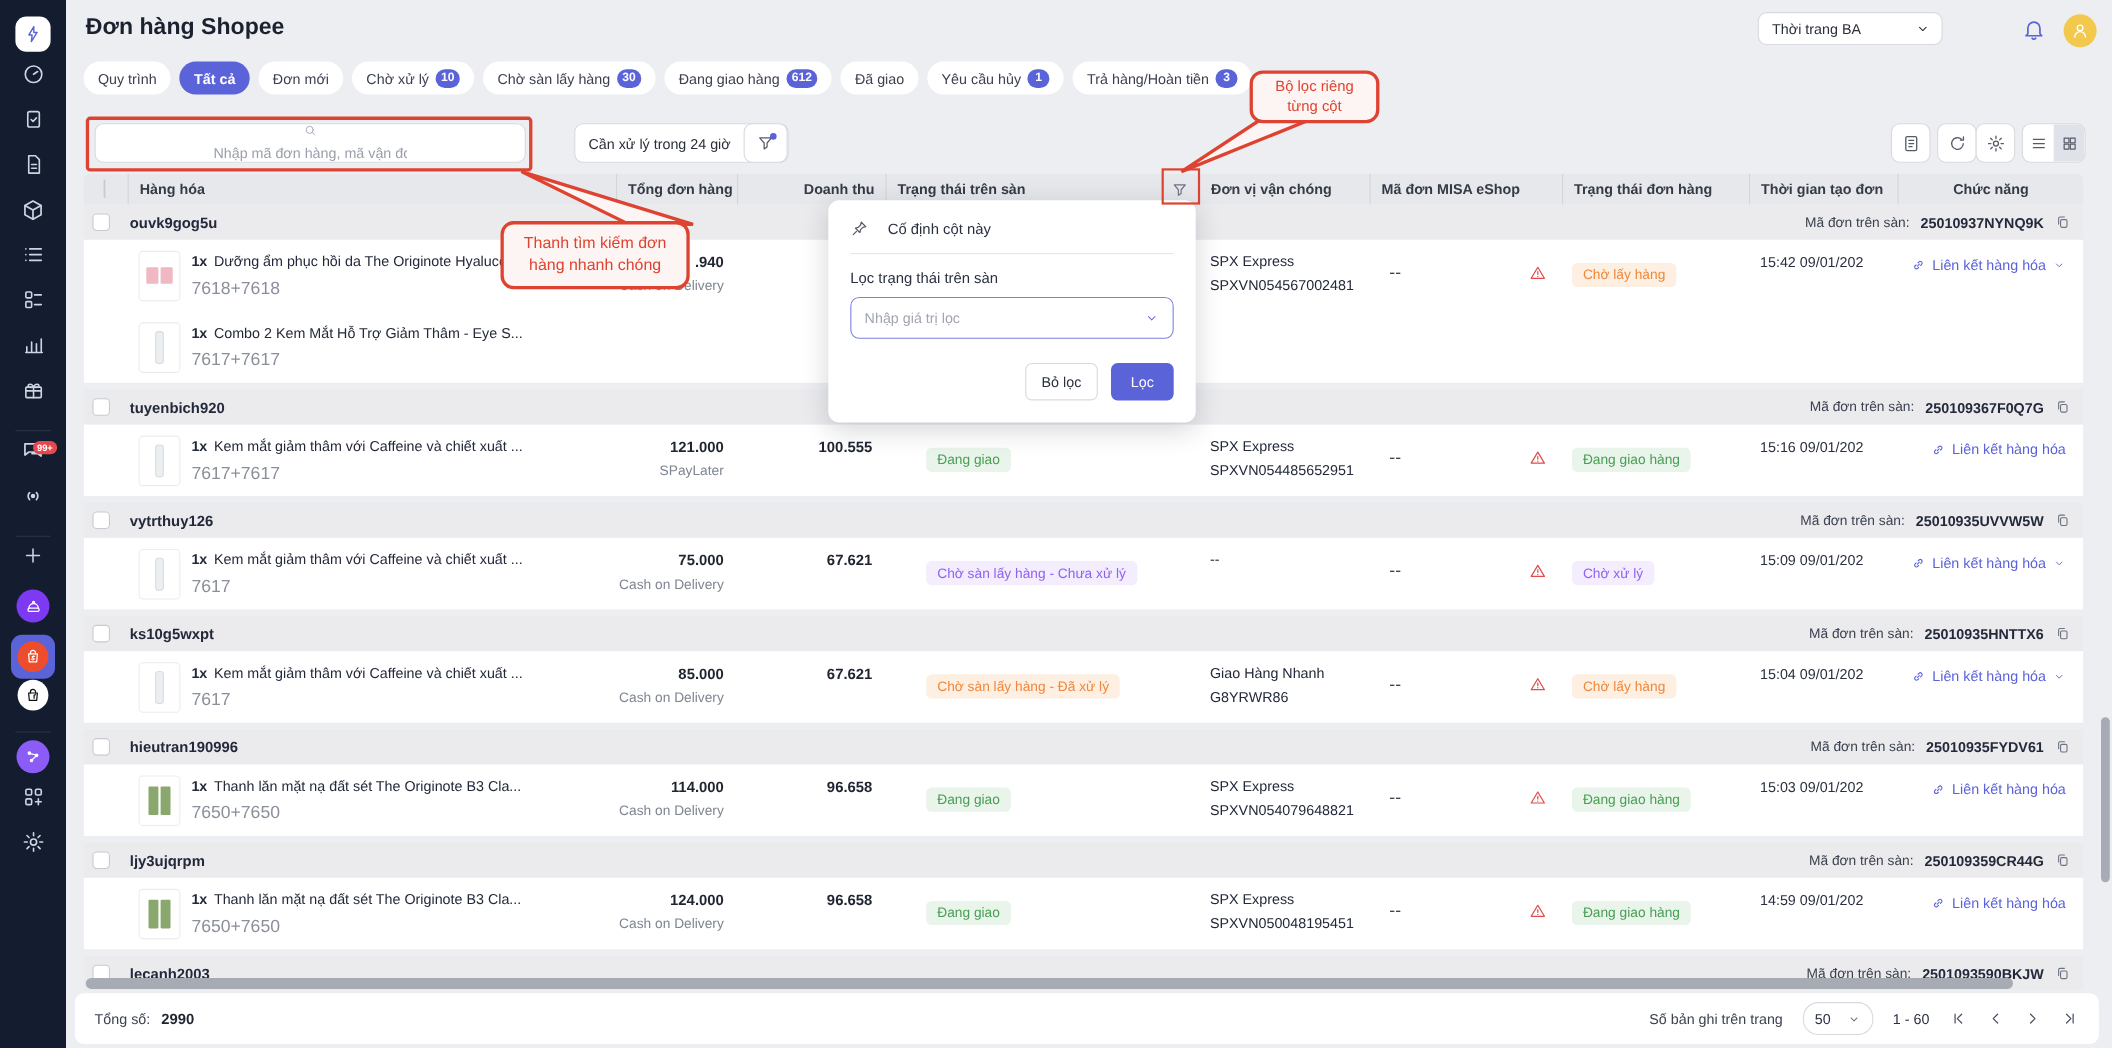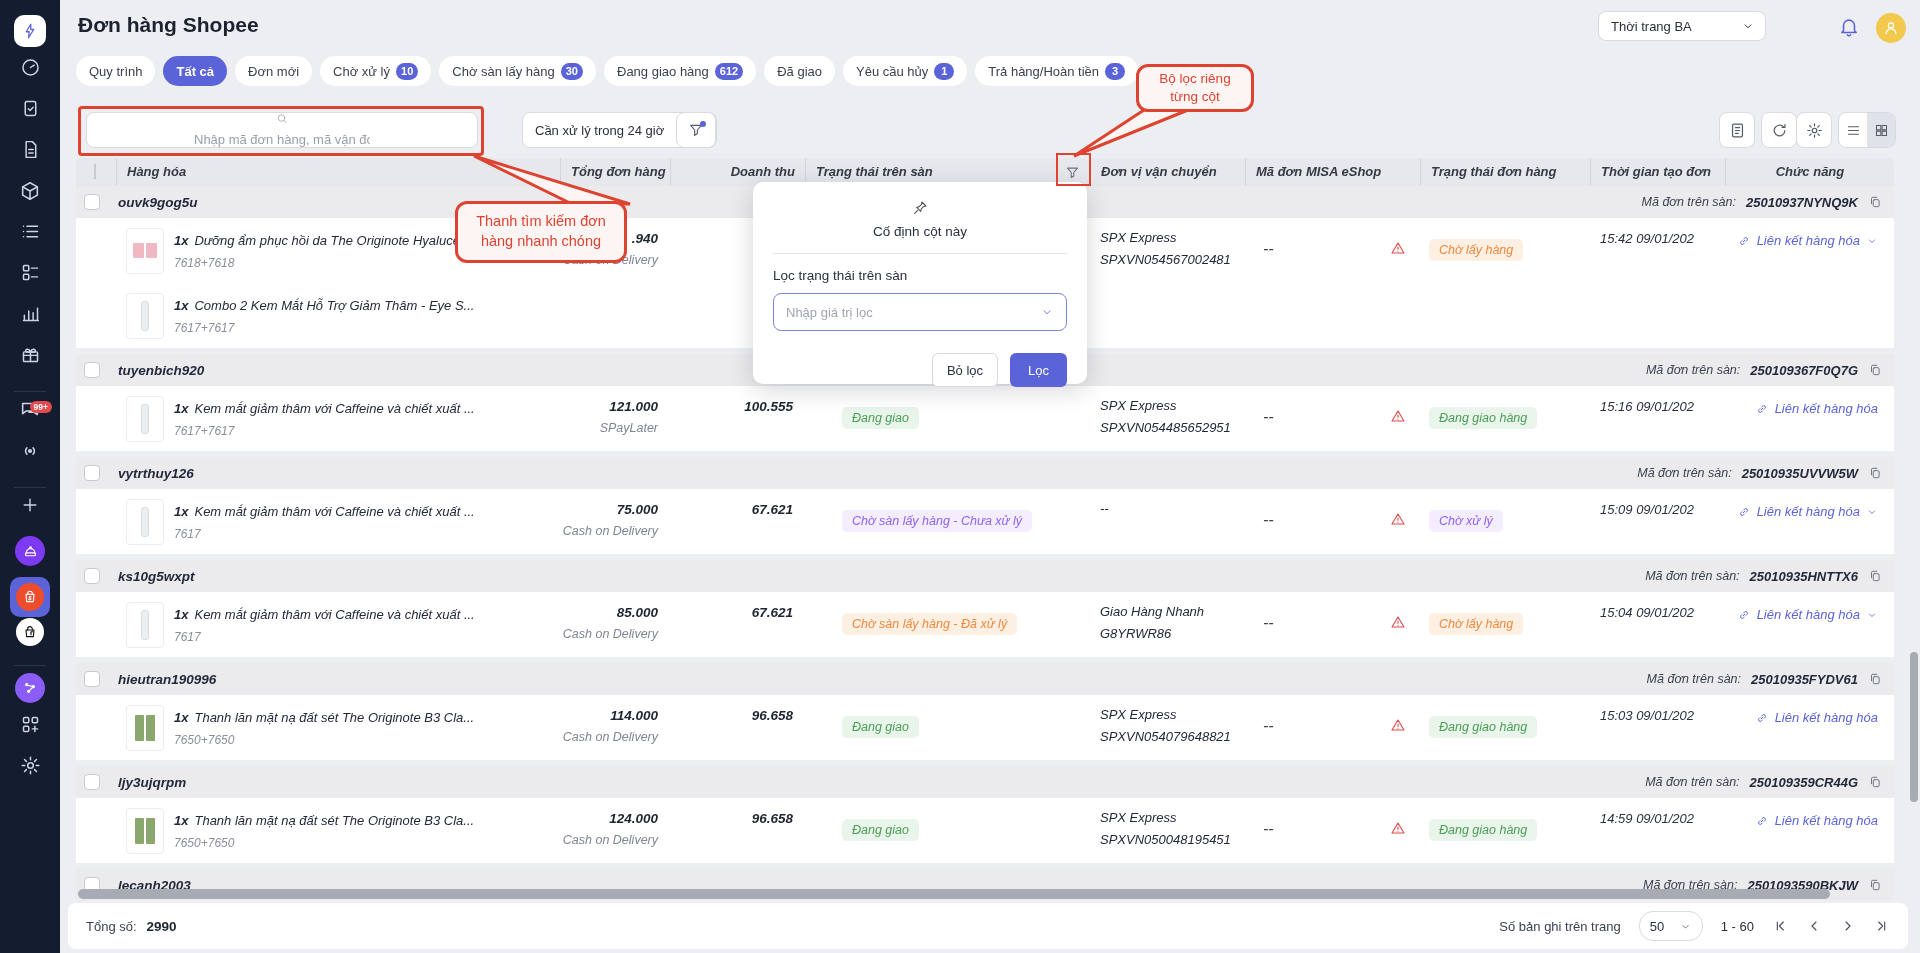--- a/index.html
+++ b/index.html
@@ -39,21 +39,21 @@
   #urgent-btn { position:absolute; left:522px; top:112px; height:36px; background:#fff; border:1px solid #d7dade; border-radius:8px; display:flex; align-items:center; gap:18px; padding:0 12px; font-size:13px; color:#2a2f3a; z-index:5; cursor:pointer; }
   .purple-badge { background:#5b63d8; color:#fff; font-size:11px; font-weight:bold; min-width:20px; height:18px; border-radius:10px; display:flex; align-items:center; justify-content:center; padding:0 5px; }
   #filter-btn { position:absolute; left:676px; top:112px; width:40px; height:36px; background:#fff; border:1px solid #d7dade; border-radius:8px; display:flex; align-items:center; justify-content:center; color:#555b66; z-index:5; cursor:pointer; }
   #filter-btn .dot { position:absolute; margin-left:14px; margin-top:-12px; width:6px; height:6px; border-radius:50%; background:#5b63d8; }
   .tool-ic-btn { position:absolute; top:112px; width:36px; height:36px; background:#fff; border:1px solid #d7dade; border-radius:8px; display:flex; align-items:center; justify-content:center; color:#555b66; z-index:5; cursor:pointer; }
   #seg { position:absolute; left:1838px; top:112px; width:58px; height:36px; background:#fff; border:1px solid #d7dade; border-radius:8px; display:flex; overflow:hidden; z-index:5; }
   .seg-half { flex:1; display:flex; align-items:center; justify-content:center; color:#555b66; cursor:pointer; }
   .seg-half.on { background:#dfe2e8; }
 
   
-  #card { position:absolute; left:76px; top:158px; width:1818px; height:742px; overflow:hidden; z-index:4;font-style:italic; }
+  #card { position:absolute; left:76px; top:158px; width:1818px; height:742px; overflow:hidden; z-index:4; }
   .grid { display:grid; grid-template-columns:40px 444px 110px 135px 285px 155px 175px 170px 135px 1fr; }
   #thead { background:#e6e8ec; border-radius:6px 6px 0 0; height:28px; }
   #thead .th { font-size:13px; font-weight:bold; color:#343a46; line-height:28px; padding:0 10px; white-space:nowrap; overflow:hidden; position:relative; }
   #thead .th + .th { border-left:1px solid #d2d5db; }
   .th.r { text-align:right; }
   .th.c { text-align:center; }
   .th-floor { display:flex; align-items:center; justify-content:space-between; }
   .cb { width:16px; height:16px; background:#fff; border:1.5px solid #c6cad2; border-radius:4px; cursor:pointer; }
   #thead .cb { margin:6px 0 0 8px; }
 
@@ -65,42 +65,42 @@
   .gcode b { font-size:13px; color:#23293a; }
   .copy-ic { color:#6d7380; cursor:pointer; }
   .gbody { background:#fff; }
   .prow { height:65px; display:flex; align-items:center; gap:10px; padding-left:10px; }
   .thumb { width:38px; height:46px; border:1px solid #ececec; border-radius:4px; background:#fff; display:flex; align-items:center; justify-content:center; gap:2px; flex-shrink:0; }
   .tk-pink i { display:block; width:11px; height:15px; background:#efb8c2; border-radius:1px; }
   .tk-tube i { display:block; width:8px; height:30px; background:#eceff1; border:1px solid #dadde0; border-radius:3px; }
   .tk-green i { display:block; width:9px; height:26px; background:#8aa86d; border-radius:1px; }
   .pname { font-size:13px; color:#23293a; white-space:nowrap; overflow:hidden; }
   .pname b { margin-right:6px; }
-  .psku { font-size:12px; color:#8a8f9a; margin-top:7px; }
+  .psku { font-size:16px; color:#8a8f9a; margin-top:7px; }
   .cell { padding-top:13px; font-size:13px; color:#23293a; }
   .cell.r { text-align:right; padding-right:12px; }
   .money { font-size:13.5px; font-weight:bold; color:#1e2430; }
   .pay { font-size:12.5px; color:#7f8591; margin-top:7px; }
   .c-floor { padding-left:37px; }
   .c-carrier { padding-left:10px; line-height:1; }
   .c-carrier .l2 { margin-top:9px; }
   .c-misa { display:flex; justify-content:space-between; align-items:flex-start; padding:22px 14px 0 18px; color:#3c4250; }
   .warn { color:#e14b4b; }
   .c-status { padding-left:9px; }
   .c-time { font-size:13px; color:#2a3040; padding-left:10px; white-space:nowrap; overflow:hidden; }
   .c-act { display:flex; justify-content:flex-end; align-items:flex-start; padding-right:16px; padding-top:15px; }
   .link { color:#5b63d8; font-size:13px; display:flex; align-items:center; gap:6px; cursor:pointer; white-space:nowrap; }
   .badge { display:inline-block; font-size:12.5px; padding:4px 10px; border-radius:5px; margin-top:8px; white-space:nowrap; }
   .b-orange { color:#f0873c; background:#fdf0e2; }
   .b-green { color:#4a9e55; background:#e9f4ea; }
   .b-purple { color:#9161f2; background:#f3edfe; }
 
   
   #popup { position:absolute; left:753px; top:182px; width:334px; height:202px; background:#fff; border-radius:10px; box-shadow:0 6px 24px rgba(20,25,40,.18); z-index:50; padding:18px 20px; }
-  .pop-pin { display:flex; align-items:center; gap:8px; font-size:13.5px; color:#2a3040; cursor:pointer;flex-direction:column; }
+  .pop-pin { display:flex; align-items:flex-end; gap:18px; font-size:13.5px; color:#2a3040; cursor:pointer; }
   .pop-hr { height:1px; background:#e4e6ea; margin:14px 0; }
   .pop-label { font-size:13.5px; color:#2a3040; margin-bottom:10px; }
   .pop-select { height:38px; border:1.5px solid #7b83e0; border-radius:8px; display:flex; align-items:center; justify-content:space-between; padding:0 12px; color:#a0a5b0; font-size:13px; cursor:pointer; }
   .pop-foot { display:flex; justify-content:flex-end; gap:12px; margin-top:22px; }
   .btn-ghost { height:34px; padding:0 14px; background:#fff; border:1px solid #d7dade; border-radius:6px; font-size:13px; color:#2a3040; display:flex; align-items:center; cursor:pointer; }
   .btn-primary { height:34px; padding:0 18px; background:#5b63d8; border:none; border-radius:6px; font-size:13px; color:#fff; display:flex; align-items:center; cursor:pointer; }
 
   
   #red-rect-search { position:absolute; left:78px; top:106px; width:406px; height:50px; border:3px solid #dd4330; border-radius:4px; z-index:60; pointer-events:none; }
   #red-rect-funnel { position:absolute; left:1056px; top:153px; width:35px; height:33px; border:2.5px solid #dd4330; z-index:60; pointer-events:none; }
@@ -366,21 +366,21 @@
     <div class="th"><span class="cb"></span></div>
     <div class="th">Hàng hóa</div>
     <div class="th r">Tổng đơn hàng</div>
     <div class="th r">Doanh thu</div>
     <div class="th th-floor">
       <span>Trạng thái trên sàn</span>
       <svg class="ic" width="15" height="15" viewBox="0 0 24 24" style="color:#6b7280">
           <path d="M4 5h16l-6 7v5.5L10 20v-8z"></path>
         </svg>
     </div>
-    <div class="th">Đơn vị vận chuyển</div>
+    <div class="th">Đơn vị vận chóng</div>
     <div class="th">Mã đơn MISA eShop</div>
     <div class="th">Trạng thái đơn hàng</div>
     <div class="th">Thời gian tạo đơn</div>
     <div class="th c">Chức năng</div>
   </div>
 
   <div class="group">
     <div class="ghead">
       <span class="cb"></span>
       <span class="guser">ouvk9gog5u</span>

